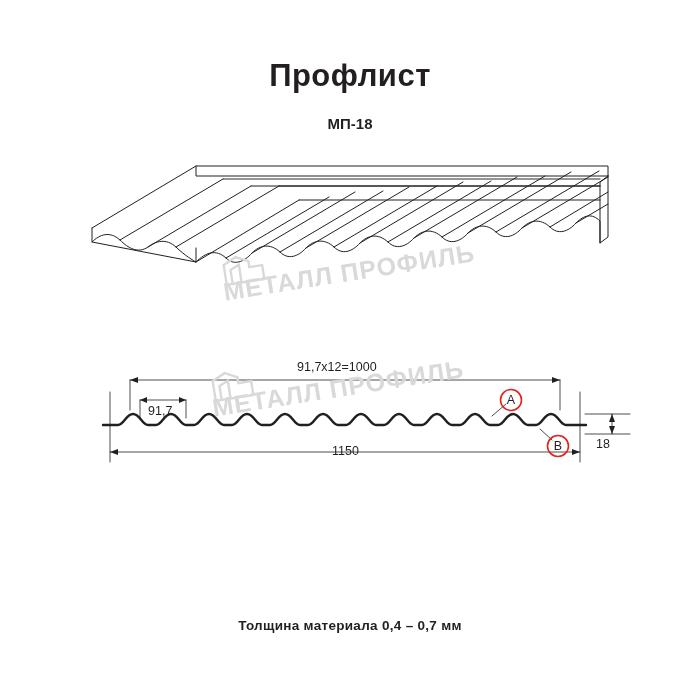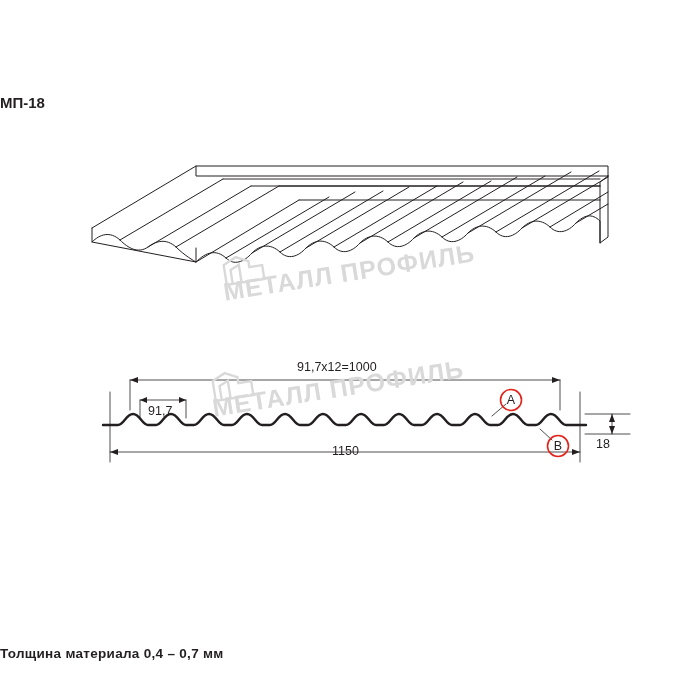--- a/index.html
+++ b/index.html
@@ -26,38 +26,38 @@
     left: 0;
     width: 700px;
     text-align: center;
     font-size: 31px;
     font-weight: bold;
     letter-spacing: 0.5px;
     color: #231f20;
   }
   .subtitle {
     position: absolute;
-    top: 94px;
-    left: 0;
-    width: 700px;
-    text-align: left;
+    top: 115px;
+    left: 0;
+    width: 700px;
+    text-align: center;
     font-size: 15px;
     font-weight: bold;
     color: #231f20;
   }
   .footnote {
     position: absolute;
     top: 618px;
     left: 0;
     width: 700px;
+    text-align: center;
     font-size: 13.5px;
     font-weight: bold;
     letter-spacing: 0.3px;
     color: #231f20;
-    margin-top: 28px;
   }
   .drawing {
     position: absolute;
     top: 0;
     left: 0;
   }
   .wm {
     position: absolute;
     font-family: "Liberation Sans", sans-serif;
     font-weight: bold;
@@ -95,20 +95,21 @@
     color: #231f20;
     text-align: center;
     white-space: nowrap;
   }
 </style>
 </head>
 <body>
 
 <div class="page">
 
+  <div class="title">Профлист</div>
   <div class="subtitle">МП-18</div>
 
   <svg class="drawing" width="700" height="700" viewBox="0 0 700 700">
     <g fill="none" stroke="#231f20" stroke-width="1" stroke-linejoin="round" stroke-linecap="round">
 
       <path d="M92 228 L196 166 L608 166 L608 176"></path>
 
       <path d="M92 228 L92 242 L196 262 L196 248"></path>
 
       <path d="M608 176 L600 182 L600 243 L608 237 L608 176"></path>

